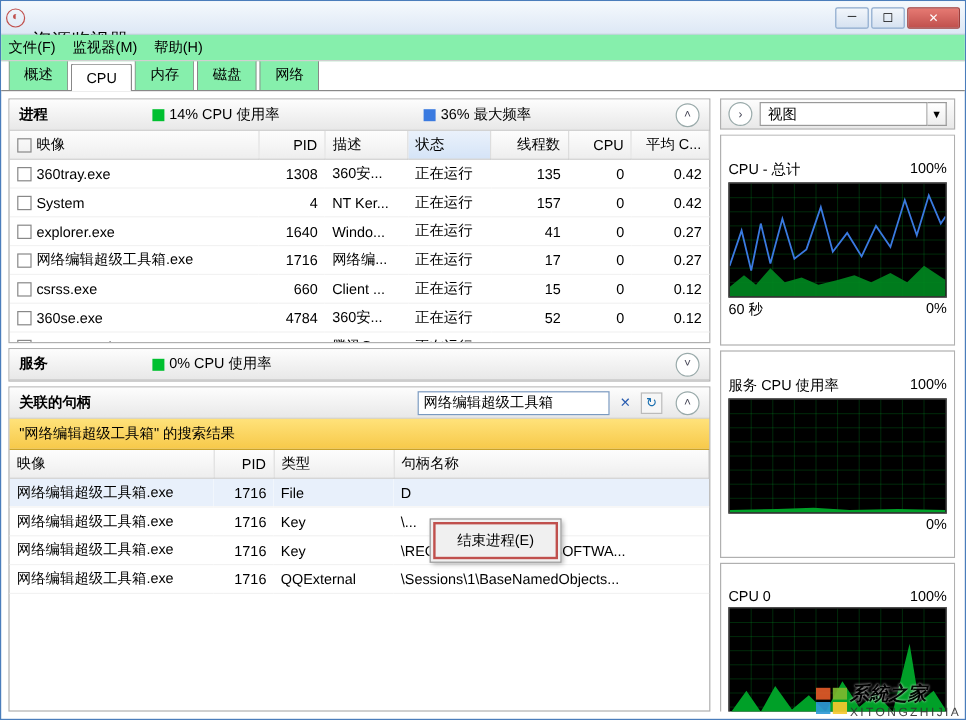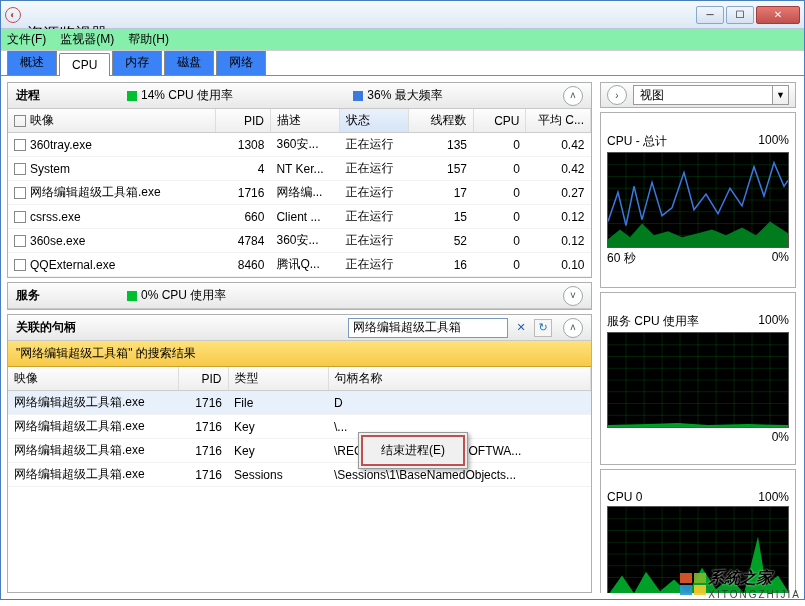--- a/index.html
+++ b/index.html
@@ -11,21 +11,21 @@
 .titlebar .app-icon { width: 16px; height: 16px; border: 1px solid #c0504d; border-radius: 50%; margin-right: 6px; display: flex; align-items: center; justify-content: center; color: #c0504d; font-size: 10px; }
 .titlebar .title { flex: 1; font-size: 16px; margin-top: 40px; }
 .titlebar .win-btns { display: flex; gap: 2px; }
 .win-btn { width: 28px; height: 18px; background: linear-gradient(to bottom, #f2f6fb, #d6e2f1); border: 1px solid #8aa8cc; border-radius: 2px; display: flex; align-items: center; justify-content: center; font-size: 10px; cursor: pointer; }
 .win-btn.close { background: linear-gradient(to bottom, #e67a73, #c0504d); color: #fff; border-color: #a03d3a; width: 44px; }
 
 .menubar { height: 22px; background: #86efac; display: flex; align-items: center; padding: 0 6px; gap: 14px; border-bottom: 1px solid #d0d0d0; position: relative; z-index: 1; }
 .menu-item { cursor: pointer; }
 
 .tabbar { height: 26px; display: flex; align-items: flex-end; background: #fff; padding: 0 6px; border-bottom: 1px solid #888; margin-top: -1px; }
-.tab { padding: 4px 12px; border: 1px solid #888; border-bottom: none; background: #3b82f6; margin-right: 2px; cursor: pointer; border-radius: 2px 2px 0 0; }
+.tab { padding: 4px 12px; border: 1px solid #888; border-bottom: none; background: #86efac; margin-right: 2px; cursor: pointer; border-radius: 2px 2px 0 0; }
 .tab.active { background: #fff; position: relative; top: 1px; }
 
 .body-area { flex: 1; display: flex; overflow: hidden; }
 
 .left-pane { flex: 1; padding: 6px; display: flex; flex-direction: column; gap: 4px; overflow: hidden; }
 .right-pane { width: 206px; padding: 6px 8px 6px 2px; display: flex; flex-direction: column; }
 
 .panel { border: 1px solid #b0b0b0; background: #fff; display: flex; flex-direction: column; }
 .panel-header { height: 26px; background: linear-gradient(to bottom, #fdfdfd, #e8e8e8); border-bottom: 1px solid #c8c8c8; display: flex; align-items: center; padding: 0 8px; gap: 11px; }
 .panel-header .ptitle { font-weight: bold; width: 100px; }
@@ -142,20 +142,29 @@
                   <td class="num">0.42</td>
                 </tr>
                 <tr>
                   <td><span class="chk"></span>System</td>
                   <td class="num">4</td>
                   <td>NT Ker...</td>
                   <td>正在运行</td>
                   <td class="num">157</td>
                   <td class="num">0</td>
                   <td class="num">0.42</td>
+                </tr>
+                <tr>
+                  <td><span class="chk"></span>explorer.exe</td>
+                  <td class="num">1640</td>
+                  <td>Windo...</td>
+                  <td>正在运行</td>
+                  <td class="num">41</td>
+                  <td class="num">0</td>
+                  <td class="num">0.27</td>
                 </tr>
                 <tr>
                   <td><span class="chk"></span>网络编辑超级工具箱.exe</td>
                   <td class="num">1716</td>
                   <td>网络编...</td>
                   <td>正在运行</td>
                   <td class="num">17</td>
                   <td class="num">0</td>
                   <td class="num">0.27</td>
                 </tr>
@@ -242,21 +251,21 @@
               </tr>
               <tr>
                 <td>网络编辑超级工具箱.exe</td>
                 <td class="num">1716</td>
                 <td>Key</td>
                 <td>\REGISTRY\MACHINE\SOFTWA...</td>
               </tr>
               <tr>
                 <td>网络编辑超级工具箱.exe</td>
                 <td class="num">1716</td>
-                <td>Sessions</td>
+                <td>QQExternal</td>
                 <td>\Sessions\1\BaseNamedObjects...</td>
               </tr>
             </tbody>
         </table>
       </div>
 
     </div>
 
     <div class="right-pane">
       <div class="right-header">

